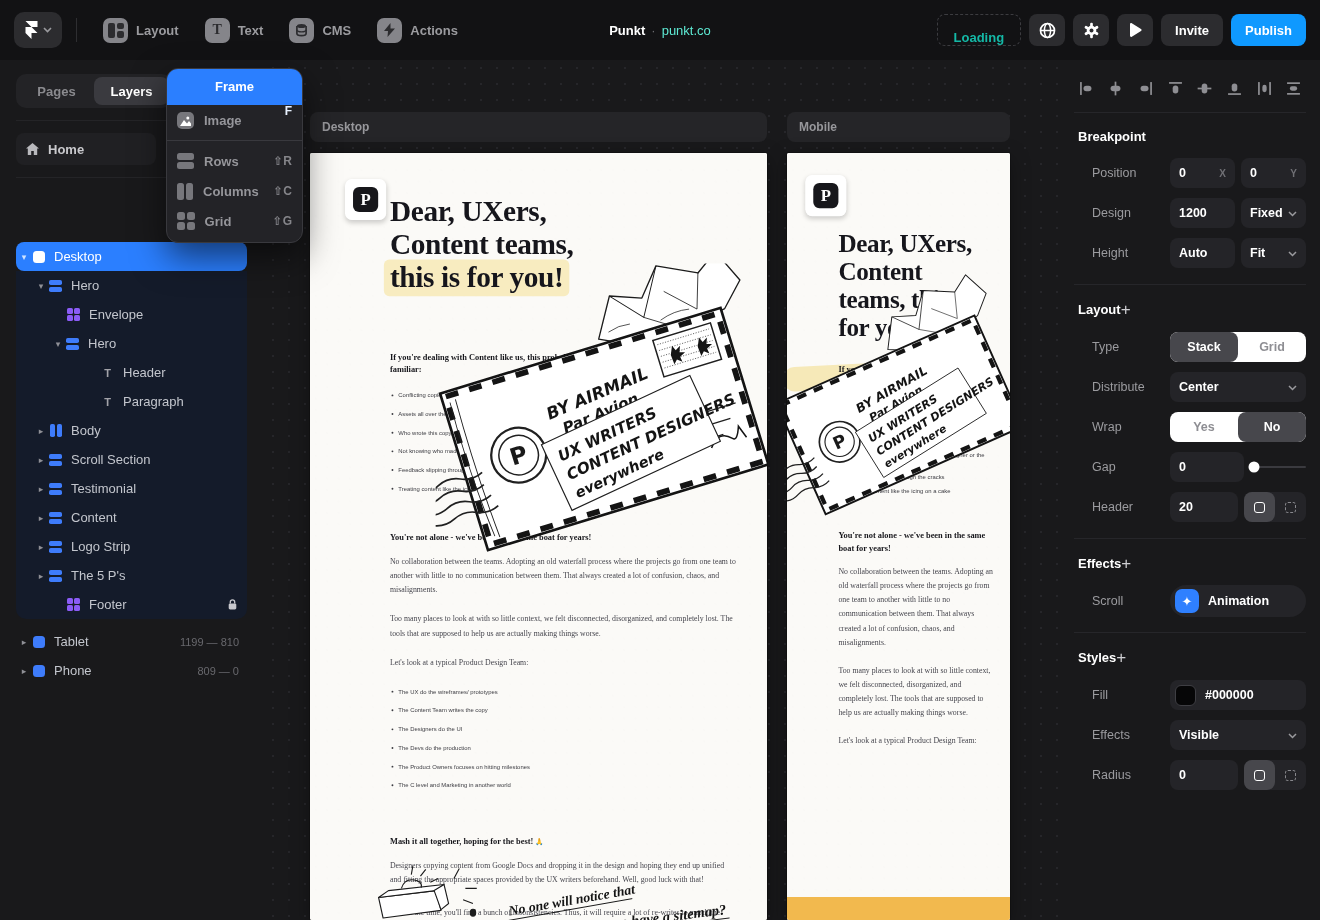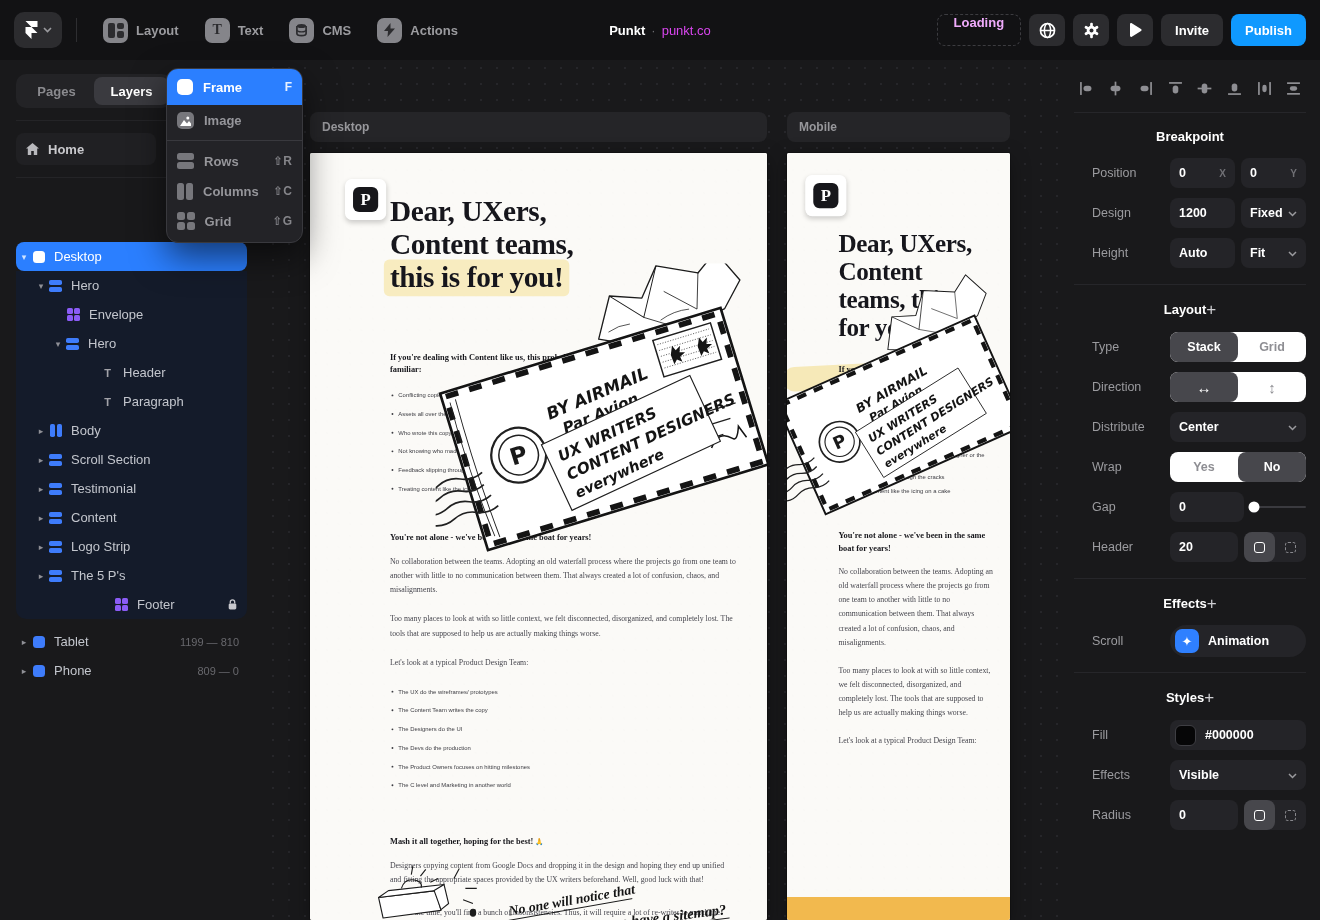--- a/index.html
+++ b/index.html
@@ -10,23 +10,23 @@
   .topbar { position:absolute; left:0; top:0; right:0; height:60px; background:#121214; display:flex; align-items:center; padding:0 14px; z-index:30; }
   .tb-left { display:flex; align-items:center; gap:14px; }
   .logo-btn { width:48px; height:36px; background:#2c2c2f; border-radius:10px; display:flex; align-items:center; justify-content:center; gap:5px; cursor:pointer; }
   .tb-divider { width:1px; height:24px; background:#2e2e31; }
   .tb-item { display:flex; align-items:center; gap:8px; margin-left:12px; cursor:pointer; }
   .tb-item .tile { width:25px; height:25px; border-radius:7px; background:#85858a; position:relative; display:flex; align-items:center; justify-content:center; }
   .tb-item .lbl { font-size:13px; font-weight:700; color:#9b9b9f; }
   .tb-center { position:absolute; left:50%; transform:translateX(-50%); font-size:13px; display:flex; gap:6px; align-items:center; }
   .tb-center .proj { color:#ffffff; font-weight:700; }
   .tb-center .sep { color:#6c6c70; }
-  .tb-center .dom { color:#d946ef; }
+  .tb-center .dom { color:#5eead4; }
   .tb-right { margin-left:auto; display:flex; align-items:center; gap:8px; }
-  .btn-loading { height:32px; padding:0 16px; border:1px dashed #3c3c40; border-radius:8px; background:transparent; color:#f0abfc; font-size:13px; font-weight:600; display:flex; align-items:flex-start; }
+  .btn-loading { height:32px; padding:0 16px; border:1px dashed #3c3c40; border-radius:8px; background:transparent; color:#14b8a6; font-size:13px; font-weight:600; display:flex; align-items:flex-end; }
   .icon-btn { width:36px; height:32px; background:#2c2c2f; border-radius:8px; display:flex; align-items:center; justify-content:center; cursor:pointer; }
   .btn-invite { height:32px; padding:0 14px; background:#2c2c2f; border-radius:8px; color:#fff; font-size:13px; font-weight:700; display:flex; align-items:center; cursor:pointer; }
   .btn-publish { height:32px; padding:0 14px; background:#0f99ff; border-radius:8px; color:#fff; font-size:13px; font-weight:700; display:flex; align-items:center; cursor:pointer; }
 
   
   .g-layout { display:flex; gap:2px; }
   .g-layout .a { width:7px; height:15px; background:#2c2c2f; border-radius:2px; }
   .g-layout .b { display:flex; flex-direction:column; gap:2px; }
   .g-layout .b i { width:7px; height:6.5px; background:#2c2c2f; border-radius:2px; display:block; }
   .g-text { color:#2c2c2f; font-weight:800; font-size:14px; font-family:"Liberation Serif",serif; }
@@ -53,21 +53,21 @@
   .ic-cols i { width:5px; background:#3e7cfb; border-radius:1.8px; display:block; }
   .ic-grid { display:grid; grid-template-columns:6px 6px; grid-auto-rows:6px; gap:1.6px; }
   .ic-grid i { background:#8b5cf6; border-radius:1.6px; display:block; }
   .ic-framewhite { width:12px; height:12px; background:#fff; border-radius:3.5px; }
   .ic-bluesq { width:12px; height:12px; background:#3e7cfb; border-radius:3.5px; }
   .ic-T { color:#a3a3a9; font-size:11px; font-weight:700; }
 
   
   .insert-menu { position:absolute; left:166px; top:68px; width:137px; background:#232327; border:1px solid #39393e; border-radius:12px; box-shadow:0 14px 34px rgba(0,0,0,.55); z-index:40; padding-bottom:6px; }
   .im-item { height:30px; display:flex; align-items:center; gap:10px; padding:0 10px; font-size:13px; font-weight:700; color:#96969b; cursor:pointer; }
-  .im-item.first { height:36px; background:#2b7fff; border-radius:11px 11px 0 0; color:#fff; }
+  .im-item.first { height:36px; background:#2b7fff; border-radius:11px 11px 0 0; color:#fff;flex-direction:column; }
   .im-item .sc { margin-left:auto; font-size:12px; color:#85858a; font-weight:600; }
   .im-item.first .sc { color:#e8f1ff; }
   .im-div { height:1px; background:#39393e; margin:5px 0; }
   .imi-frame { width:16px; height:16px; background:#fff; border-radius:5px; }
   .imi-tile { width:17px; height:17px; background:#77777c; border-radius:5px; display:flex; align-items:center; justify-content:center; }
   .imi-rows { display:flex; flex-direction:column; gap:2px; }
   .imi-rows i { width:17px; height:7px; background:#77777c; border-radius:2.5px; display:block; }
   .imi-cols { display:flex; gap:2px; }
   .imi-cols i { width:7px; height:17px; background:#77777c; border-radius:2.5px; display:block; }
   .imi-grid { display:grid; grid-template-columns:8px 8px; grid-auto-rows:8px; gap:1.6px; }
@@ -102,21 +102,21 @@
   .yellow-blob { position:absolute; background:#f6e9b8; border-radius:30px; transform:rotate(-3deg); }
   .env-wrap { position:absolute; z-index:5; }
   .sketch-wrap { position:absolute; z-index:4; }
   .mobile-bottom-bar { position:absolute; left:0; right:0; bottom:0; height:23px; background:#f2b94e; z-index:6; }
 
   
   .inspector { position:absolute; right:0; top:60px; bottom:0; width:260px; background:#19191b; z-index:10; padding:0 14px; }
   .align-strip { display:flex; justify-content:space-between; align-items:center; margin:20px 4px 0 4px; }
   .align-strip .ai { width:16px; height:16px; display:flex; align-items:center; justify-content:center; cursor:pointer; }
   .insp-sep { height:1px; background:#26262a; margin:16px 0; }
-  .sec-head { display:flex; align-items:center; justify-content:center; margin:4px 4px 14px 4px; }
+  .sec-head { display:flex; align-items:center; justify-content:flex-start; margin:4px 4px 14px 4px; }
   .sec-title { font-size:13px; font-weight:700; color:#fff; }
   .plus { color:#cfcfd3; font-size:17px; font-weight:400; cursor:pointer; line-height:1; }
   .prow { display:flex; align-items:center; margin:0 0 10px 0; height:30px; }
   .prow .plabel { width:96px; padding-left:18px; font-size:12.5px; color:#9b9b9f; flex:none; }
   .ctrl-area { flex:1; display:flex; gap:6px; align-items:center; }
   .inp { flex:1; height:30px; background:#242428; border-radius:8px; display:flex; align-items:center; padding:0 9px; font-size:12.5px; color:#fff; font-weight:600; cursor:text; }
   .inp .suffix { margin-left:auto; font-size:10px; color:#707075; font-weight:700; }
   .sel { flex:1; height:30px; background:#242428; border-radius:8px; display:flex; align-items:center; padding:0 9px; font-size:12.5px; color:#fff; font-weight:600; cursor:pointer; }
   .sel .chev { margin-left:auto; }
   .seg { flex:1; height:30px; background:#ffffff; border-radius:8px; display:flex; padding:0; }
@@ -526,21 +526,21 @@
       <div class="trow" style="padding-left:17px;">
         <span class="caret">▸</span>
         <span class="licon">
             <span class="ic-stack">
               <i></i>
               <i></i>
             </span>
           </span>
         <span>The 5 P's</span>
       </div>
-      <div class="trow" style="padding-left:51px;margin-left:48px;">
+      <div class="trow" style="padding-left:51px;">
         <span class="licon">
             <span class="ic-grid">
               <i></i>
               <i></i>
               <i></i>
               <i></i>
             </span>
           </span>
         <span>Footer</span>
         <span class="lock">
@@ -726,33 +726,20 @@
         <div class="sg on">
             <span>Stack</span>
           </div>
         <div class="sg">
             <span>Grid</span>
           </div>
       </div>
     </div>
   </div>
   <div class="prow">
-    <span class="plabel">Direction</span>
-    <div class="ctrl-area">
-      <div class="seg">
-        <div class="sg on" style="font-size:15px;">
-            <span>↔</span>
-          </div>
-        <div class="sg" style="font-size:15px;">
-            <span>↕</span>
-          </div>
-      </div>
-    </div>
-  </div>
-  <div class="prow">
     <span class="plabel">Distribute</span>
     <div class="ctrl-area">
       <div class="sel">
           <span>Center</span>
           <span class="chev"><svg width="9" height="6" viewBox="0 0 9 6">
               <polyline points="1,1 4.5,4.5 8,1" fill="none" stroke="#9a9a9e" stroke-width="1.5"></polyline>
             </svg></span>
         </div>
     </div>
   </div>

